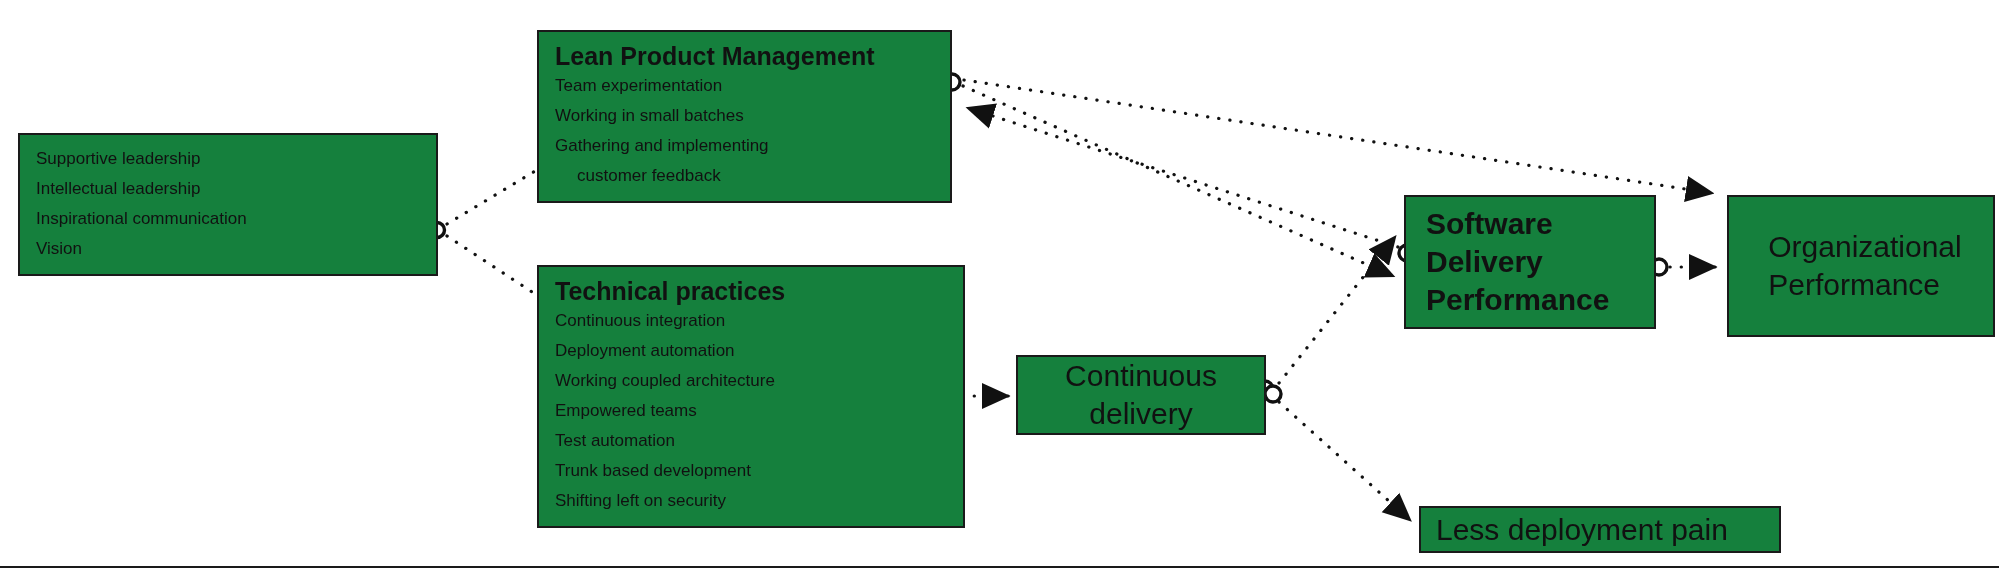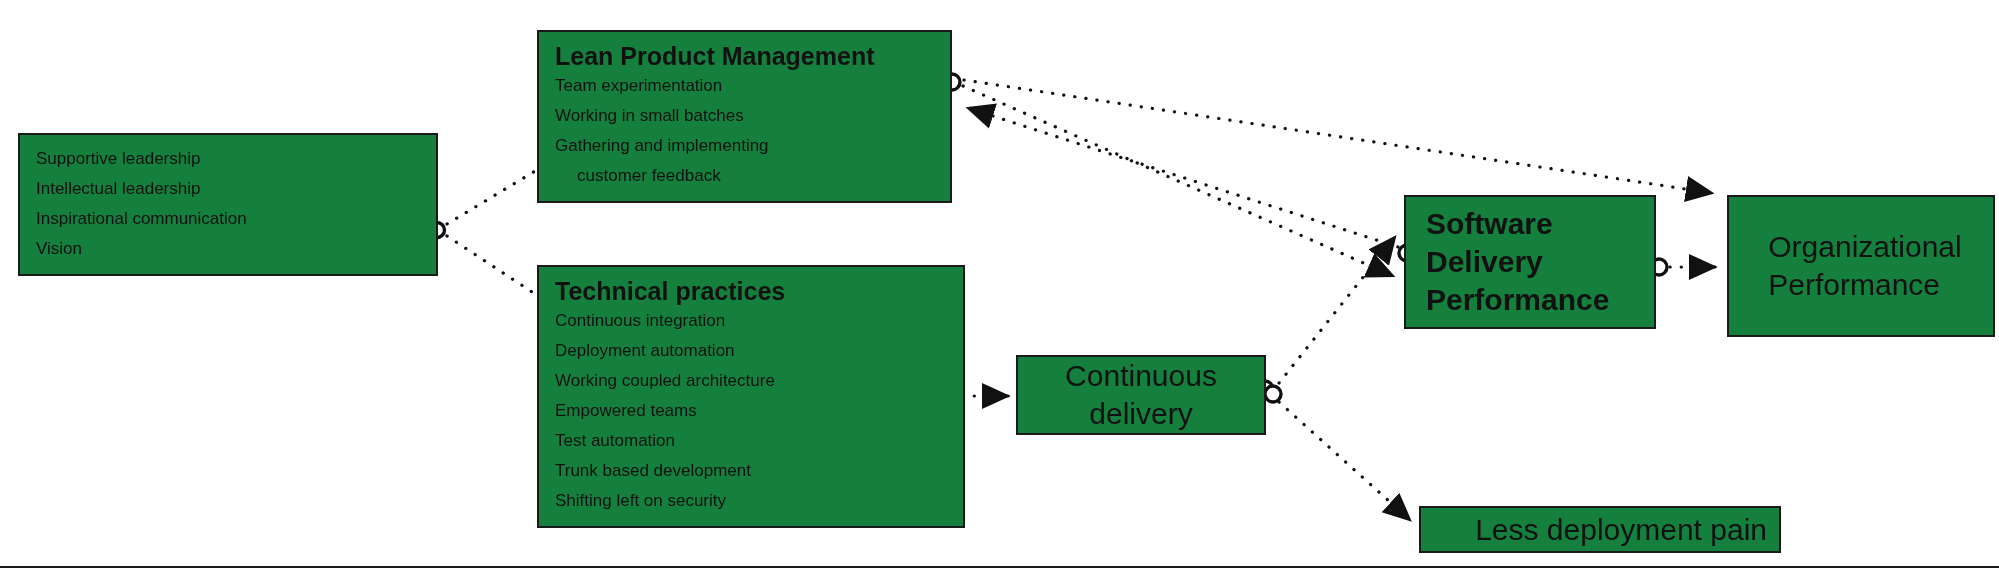--- a/index.html
+++ b/index.html
@@ -161,21 +161,21 @@
     </div>
   </div>
 
   <div class="node node-center" style="left:1727px; top:195px; width:268px; height:142px;justify-content:center;">
     <div class="node-center-inner">
       <div>Organizational</div>
       <div>Performance</div>
     </div>
   </div>
 
-  <div class="node node-center" style="left:1419px; top:506px; width:362px; height:47px;justify-content:flex-end;">
+  <div class="node node-center" style="left:1419px; top:506px; width:362px; height:47px;">
     <div class="node-center-inner" style="padding-left:15px;">
       <div>Less deployment pain</div>
     </div>
   </div>
 
   <div class="bottomrule" style="top:566px;"></div>
 
 </div>
 
 </body></html>

